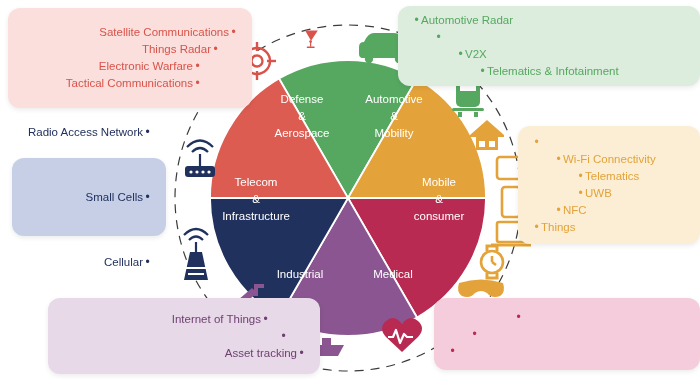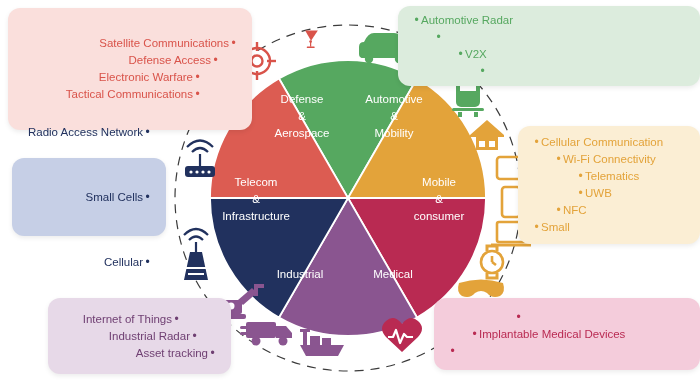--- a/index.html
+++ b/index.html
@@ -38,21 +38,21 @@
     width:9px;
     text-align:center;
     font-size:12px;
     line-height:17px;
     flex:0 0 auto;
   }
   .row .txt{flex:0 0 auto;}
 
   
   #panel-defense{
-    left:8px;  top:8px;  width:244px; height:122px;
+    left:8px;  top:8px;  width:244px; height:100px;
     background:#fadfdc;
   }
   #panel-defense .row{color:#d9534a;}
 
   
   #panel-automotive{
     left:398px; top:6px; width:302px; height:80px;
     background:#dcecdd;
   }
   #panel-automotive .row{color:#56a860;}
@@ -74,21 +74,21 @@
   
   #panel-telecom{
     left:12px; top:158px; width:154px; height:78px;
     background:#c6cfe6;
     gap:48px;
   }
   #panel-telecom .row{color:#21315e;}
 
   
   #panel-industrial{
-    left:48px; top:298px; width:183px; height:76px;
+    left:48px; top:298px; width:272px; height:76px;
     background:#e7d9e8;
   }
   #panel-industrial .row{color:#6f3f72;}
 
   
   .ind-0{padding-left:0px;}
   .ind-1{padding-left:22px;}
   .ind-2{padding-left:44px;}
   .ind-3{padding-left:66px;}
   .ind-r0{padding-right:0px;}
@@ -277,21 +277,21 @@
       <path d="M184,235 q12,-12 24,0" fill="none" stroke="#21315e" stroke-width="2.2"></path>
     </g>
   </svg>
 
   <div class="panel right-align" id="panel-defense">
     <div class="row ind-r0">
       <span class="txt">Satellite Communications</span>
       <span class="bullet">•</span>
     </div>
     <div class="row ind-r1">
-      <span class="txt">Defense Access</span>
+      <span class="txt">Things Radar</span>
       <span class="bullet">•</span>
     </div>
     <div class="row ind-r2">
       <span class="txt">Electronic Warfare</span>
       <span class="bullet">•</span>
     </div>
     <div class="row ind-r2">
       <span class="txt">Tactical Communications</span>
       <span class="bullet">•</span>
     </div>
@@ -304,57 +304,56 @@
     </div>
     <div class="row ind-1">
       <span class="bullet">•</span>
     </div>
     <div class="row ind-2">
       <span class="bullet">•</span>
       <span class="txt">V2X</span>
     </div>
     <div class="row ind-3">
       <span class="bullet">•</span>
+      <span class="txt">Telematics &amp; Infotainment</span>
     </div>
   </div>
 
   <div class="panel left-align" id="panel-mobile">
     <div class="row ind-0">
       <span class="bullet">•</span>
-      <span class="txt">Cellular Communication</span>
     </div>
     <div class="row ind-1">
       <span class="bullet">•</span>
       <span class="txt">Wi-Fi Connectivity</span>
     </div>
     <div class="row ind-2">
       <span class="bullet">•</span>
       <span class="txt">Telematics</span>
     </div>
     <div class="row ind-2">
       <span class="bullet">•</span>
       <span class="txt">UWB</span>
     </div>
     <div class="row ind-1">
       <span class="bullet">•</span>
       <span class="txt">NFC</span>
     </div>
     <div class="row ind-0">
       <span class="bullet">•</span>
-      <span class="txt">Small</span>
+      <span class="txt">Things</span>
     </div>
   </div>
 
   <div class="panel left-align" id="panel-medical">
     <div class="row ind-3">
       <span class="bullet">•</span>
     </div>
     <div class="row ind-1">
       <span class="bullet">•</span>
-      <span class="txt">Implantable Medical Devices</span>
     </div>
     <div class="row ind-0">
       <span class="bullet">•</span>
     </div>
   </div>
 
   <div class="panel right-align" id="panel-telecom">
     <div class="row">
       <span class="txt">Radio Access Network</span>
       <span class="bullet">•</span>
@@ -368,21 +367,20 @@
       <span class="bullet">•</span>
     </div>
   </div>
 
   <div class="panel right-align" id="panel-industrial">
     <div class="row ind-r2">
       <span class="txt">Internet of Things</span>
       <span class="bullet">•</span>
     </div>
     <div class="row ind-r1">
-      <span class="txt">Industrial Radar</span>
       <span class="bullet">•</span>
     </div>
     <div class="row ind-r0">
       <span class="txt">Asset tracking</span>
       <span class="bullet">•</span>
     </div>
   </div>
 
 </div>
 

